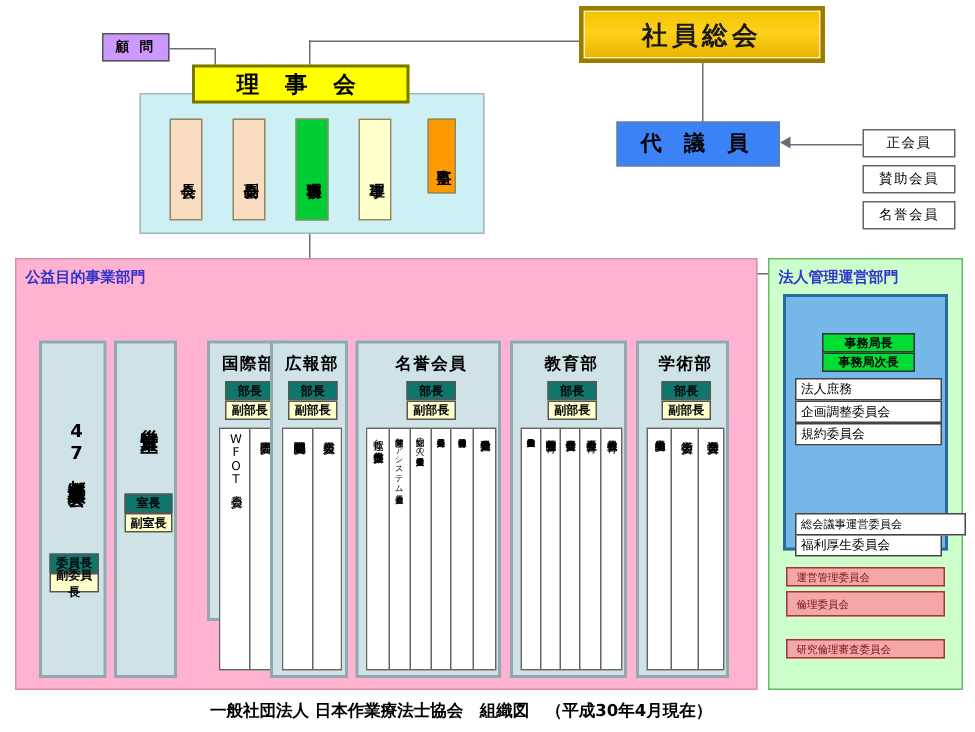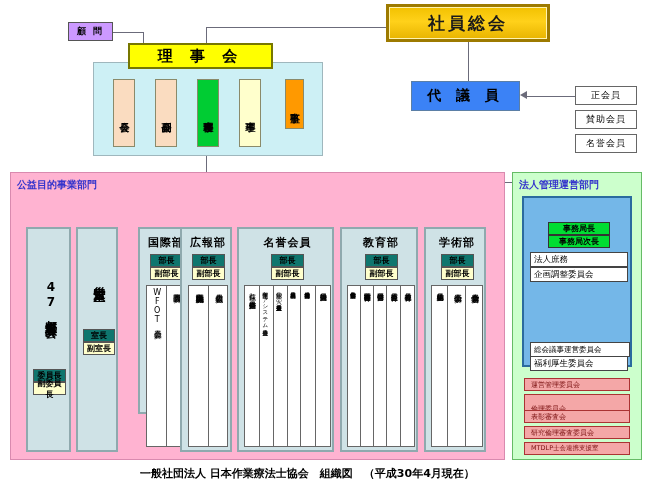--- a/index.html
+++ b/index.html
@@ -321,39 +321,36 @@
     <div class="abs jimu-tag ctr" style="left:24px;top:37px;width:62px;height:13px;">
       <span>事務局次長</span>
     </div>
 
     <div class="abs jimu-row" style="left:6px;top:54px;width:98px;height:15px;align-items:flex-end;">
       <span>法人庶務</span>
     </div>
     <div class="abs jimu-row" style="left:6px;top:69px;width:98px;height:15px;">
       <span>企画調整委員会</span>
     </div>
+    <div class="abs jimu-row" style="left:6px;top:84px;width:98px;height:15px;">
+      <span>規約委員会</span>
+    </div>
     <div class="abs jimu-row" style="left:6px;top:114px;width:98px;height:15px;margin-top:44px;">
       <span>福利厚生委員会</span>
     </div>
-    <div class="abs jimu-row" style="left:6px;top:144px;width:100px;height:15px;font-size:7.5px;">
+    <div class="abs jimu-row" style="left:6px;top:144px;width:114px;height:15px;font-size:7.5px;">
       <span>総会議事運営委員会</span>
     </div>
   </div>
 
   <div class="abs pinkrow" style="left:524px;top:378px;width:106px;height:13px;">
     <span>運営管理委員会</span>
   </div>
-  <div class="abs pinkrow" style="left:524px;top:394px;width:106px;height:29px;">
+  <div class="abs pinkrow" style="left:524px;top:394px;width:106px;height:17px;">
     <span>倫理委員会</span>
-  </div>
-  <div class="abs pinkrow" style="left:524px;top:410px;width:106px;height:13px;">
-    <span>表彰審査会</span>
   </div>
   <div class="abs pinkrow" style="left:524px;top:426px;width:106px;height:13px;">
     <span>研究倫理審査委員会</span>
   </div>
-  <div class="abs pinkrow" style="left:524px;top:442px;width:106px;height:13px;font-size:6.5px;">
-    <span>MTDLP士会連携支援室</span>
-  </div>
 
   <div class="abs caption" style="left:140px;top:466px;width:400px;text-align:left;">一般社団法人 日本作業療法士協会　組織図　（平成30年4月現在）</div>
 
 </div>
 
 </body></html>

